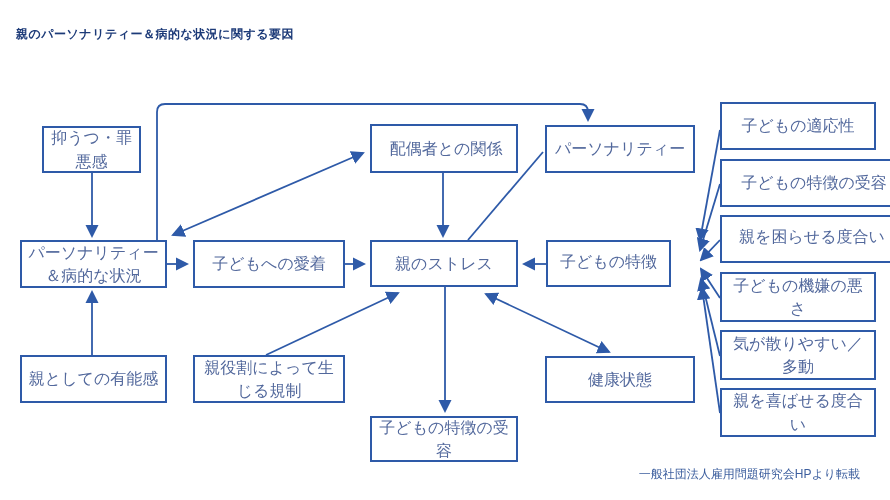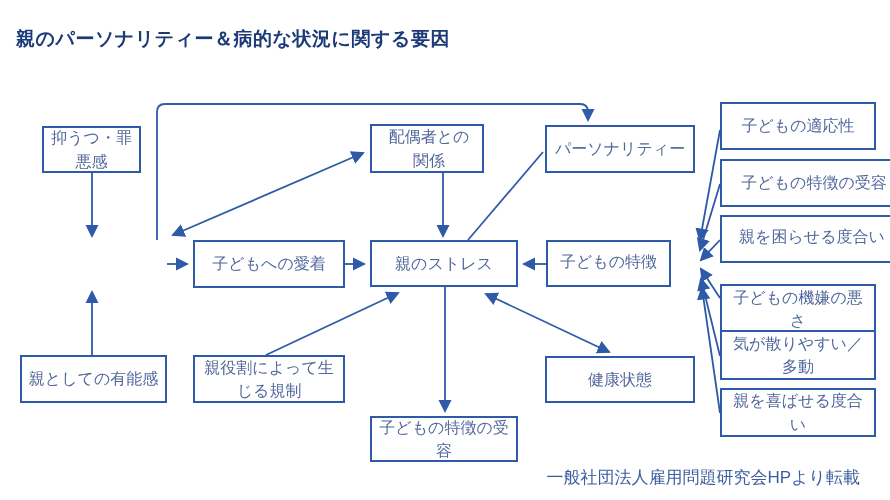--- a/index.html
+++ b/index.html
@@ -5,59 +5,59 @@
   html,body{margin:0;padding:0;background:#ffffff;}
   #stage{
     position:relative;
     width:890px;height:500px;
     background:#ffffff;
     font-family:"Liberation Sans","DejaVu Sans",sans-serif;
     overflow:hidden;
   }
   #page-title{
     position:absolute;left:16px;top:26px;
-    font-size:19px;font-weight:bold;color:#1c3a78;
+    font-size:12px;font-weight:bold;color:#1c3a78;
     letter-spacing:0.5px;
   }
   #connectors{position:absolute;left:0;top:0;pointer-events:none;}
   .node{
     position:absolute;
     box-sizing:border-box;
     border:2px solid #2e5aa8;
     background:#ffffff;
     color:#52689c;
     font-size:16px;
     line-height:1.45;
     display:flex;align-items:center;justify-content:center;
     text-align:center;
     padding:2px 6px;
     z-index:2;
   }
   
   #n-depression{left:42px;top:126px;width:99px;height:47px;}
-  #n-spouse{left:370px;top:124px;width:114px;height:49px;padding-left:10px;}
+  #n-spouse{left:370px;top:124px;width:148px;height:49px;padding-left:10px;}
   #n-support{left:545px;top:125px;width:150px;height:48px;}
   #n-personality{left:20px;top:240px;width:147px;height:48px;}
   #n-attachment{left:193px;top:240px;width:152px;height:48px;}
   #n-stress{left:370px;top:240px;width:148px;height:47px;}
   #n-traits{left:546px;top:240px;width:125px;height:47px;font-family:Liberation Mono, monospace;}
   #n-competence{left:20px;top:355px;width:147px;height:48px;}
   #n-role{left:193px;top:355px;width:152px;height:48px;}
   #n-health{left:545px;top:356px;width:150px;height:47px;}
   #n-dysfunction{left:370px;top:416px;width:148px;height:46px;}
   
   #n-adapt{left:720px;top:102px;width:156px;height:48px;}
   #n-accept{left:720px;top:159px;width:188px;height:48px;}
   #n-annoy{left:720px;top:215px;width:184px;height:48px;font-family:Liberation Mono, monospace;}
-  #n-mood{left:720px;top:272px;width:156px;height:50px;margin-top:12px;}
+  #n-mood{left:720px;top:272px;width:156px;height:50px;}
   #n-distract{left:720px;top:330px;width:156px;height:50px;}
   #n-please{left:720px;top:388px;width:156px;height:49px;}
   #caption{
     position:absolute;right:30px;top:466px;
-    font-size:17px;color:#3c5e9e;
+    font-size:12px;color:#3c5e9e;
     z-index:2;
   }
 </style>
 </head>
 <body>
 
 <div id="stage">
 
   <div id="page-title">親のパーソナリティー＆病的な状況に関する要因</div>
 
@@ -96,20 +96,21 @@
     <path d="M720,184 L700,250" marker-end="url(#ah)"></path>
     <path d="M720,240 L701,260" marker-end="url(#ah)"></path>
     <path d="M720,298 L701,269" marker-end="url(#ah)"></path>
     <path d="M720,356 L701,279" marker-end="url(#ah)"></path>
     <path d="M720,413 L702,288" marker-end="url(#ah)"></path>
   </svg>
 
   <div class="node" id="n-depression">抑うつ・罪悪感</div>
   <div class="node" id="n-spouse">配偶者との関係</div>
   <div class="node" id="n-support">パーソナリティー</div>
+  <div class="node" id="n-personality">パーソナリティー＆病的な状況</div>
   <div class="node" id="n-attachment">子どもへの愛着</div>
   <div class="node" id="n-stress">親のストレス</div>
   <div class="node" id="n-traits">子どもの特徴</div>
   <div class="node" id="n-competence">親としての有能感</div>
   <div class="node" id="n-role">親役割によって生じる規制</div>
   <div class="node" id="n-health">健康状態</div>
   <div class="node" id="n-dysfunction">子どもの特徴の受容</div>
 
   <div class="node" id="n-adapt">子どもの適応性</div>
   <div class="node" id="n-accept">子どもの特徴の受容</div>

